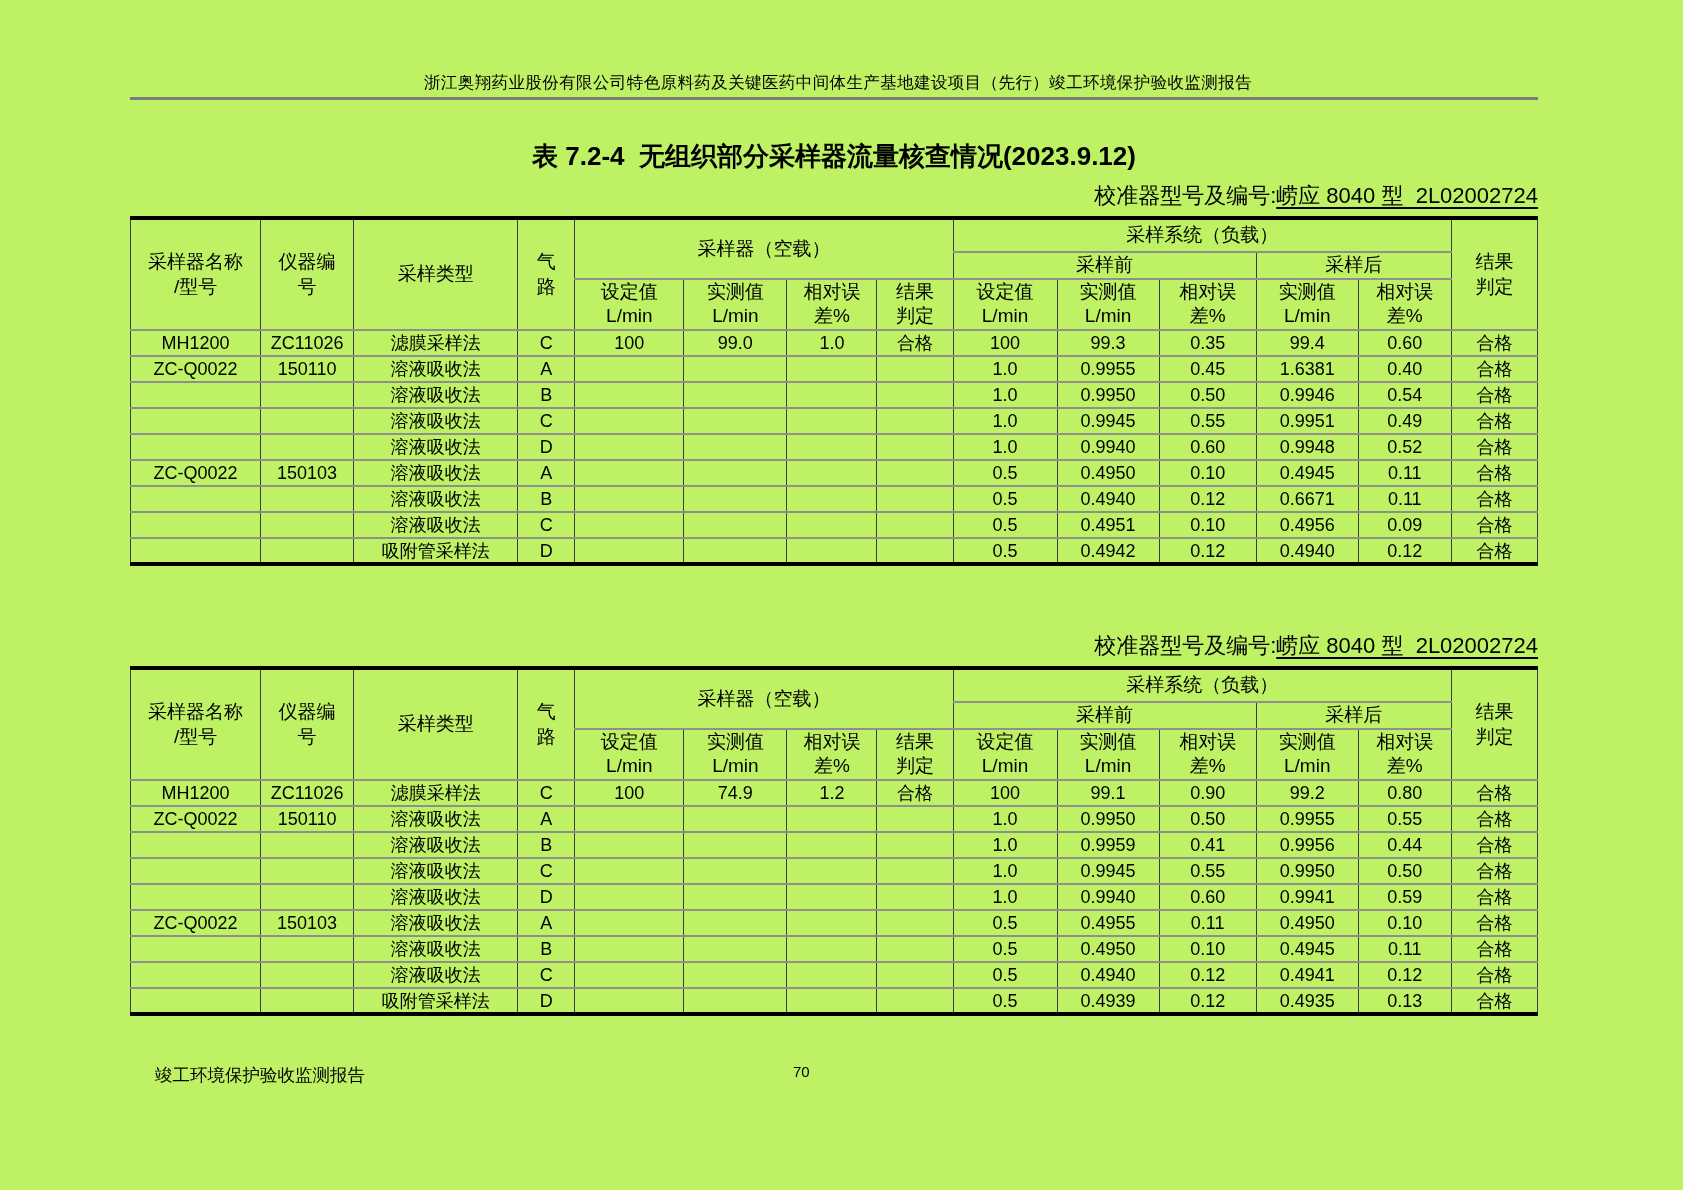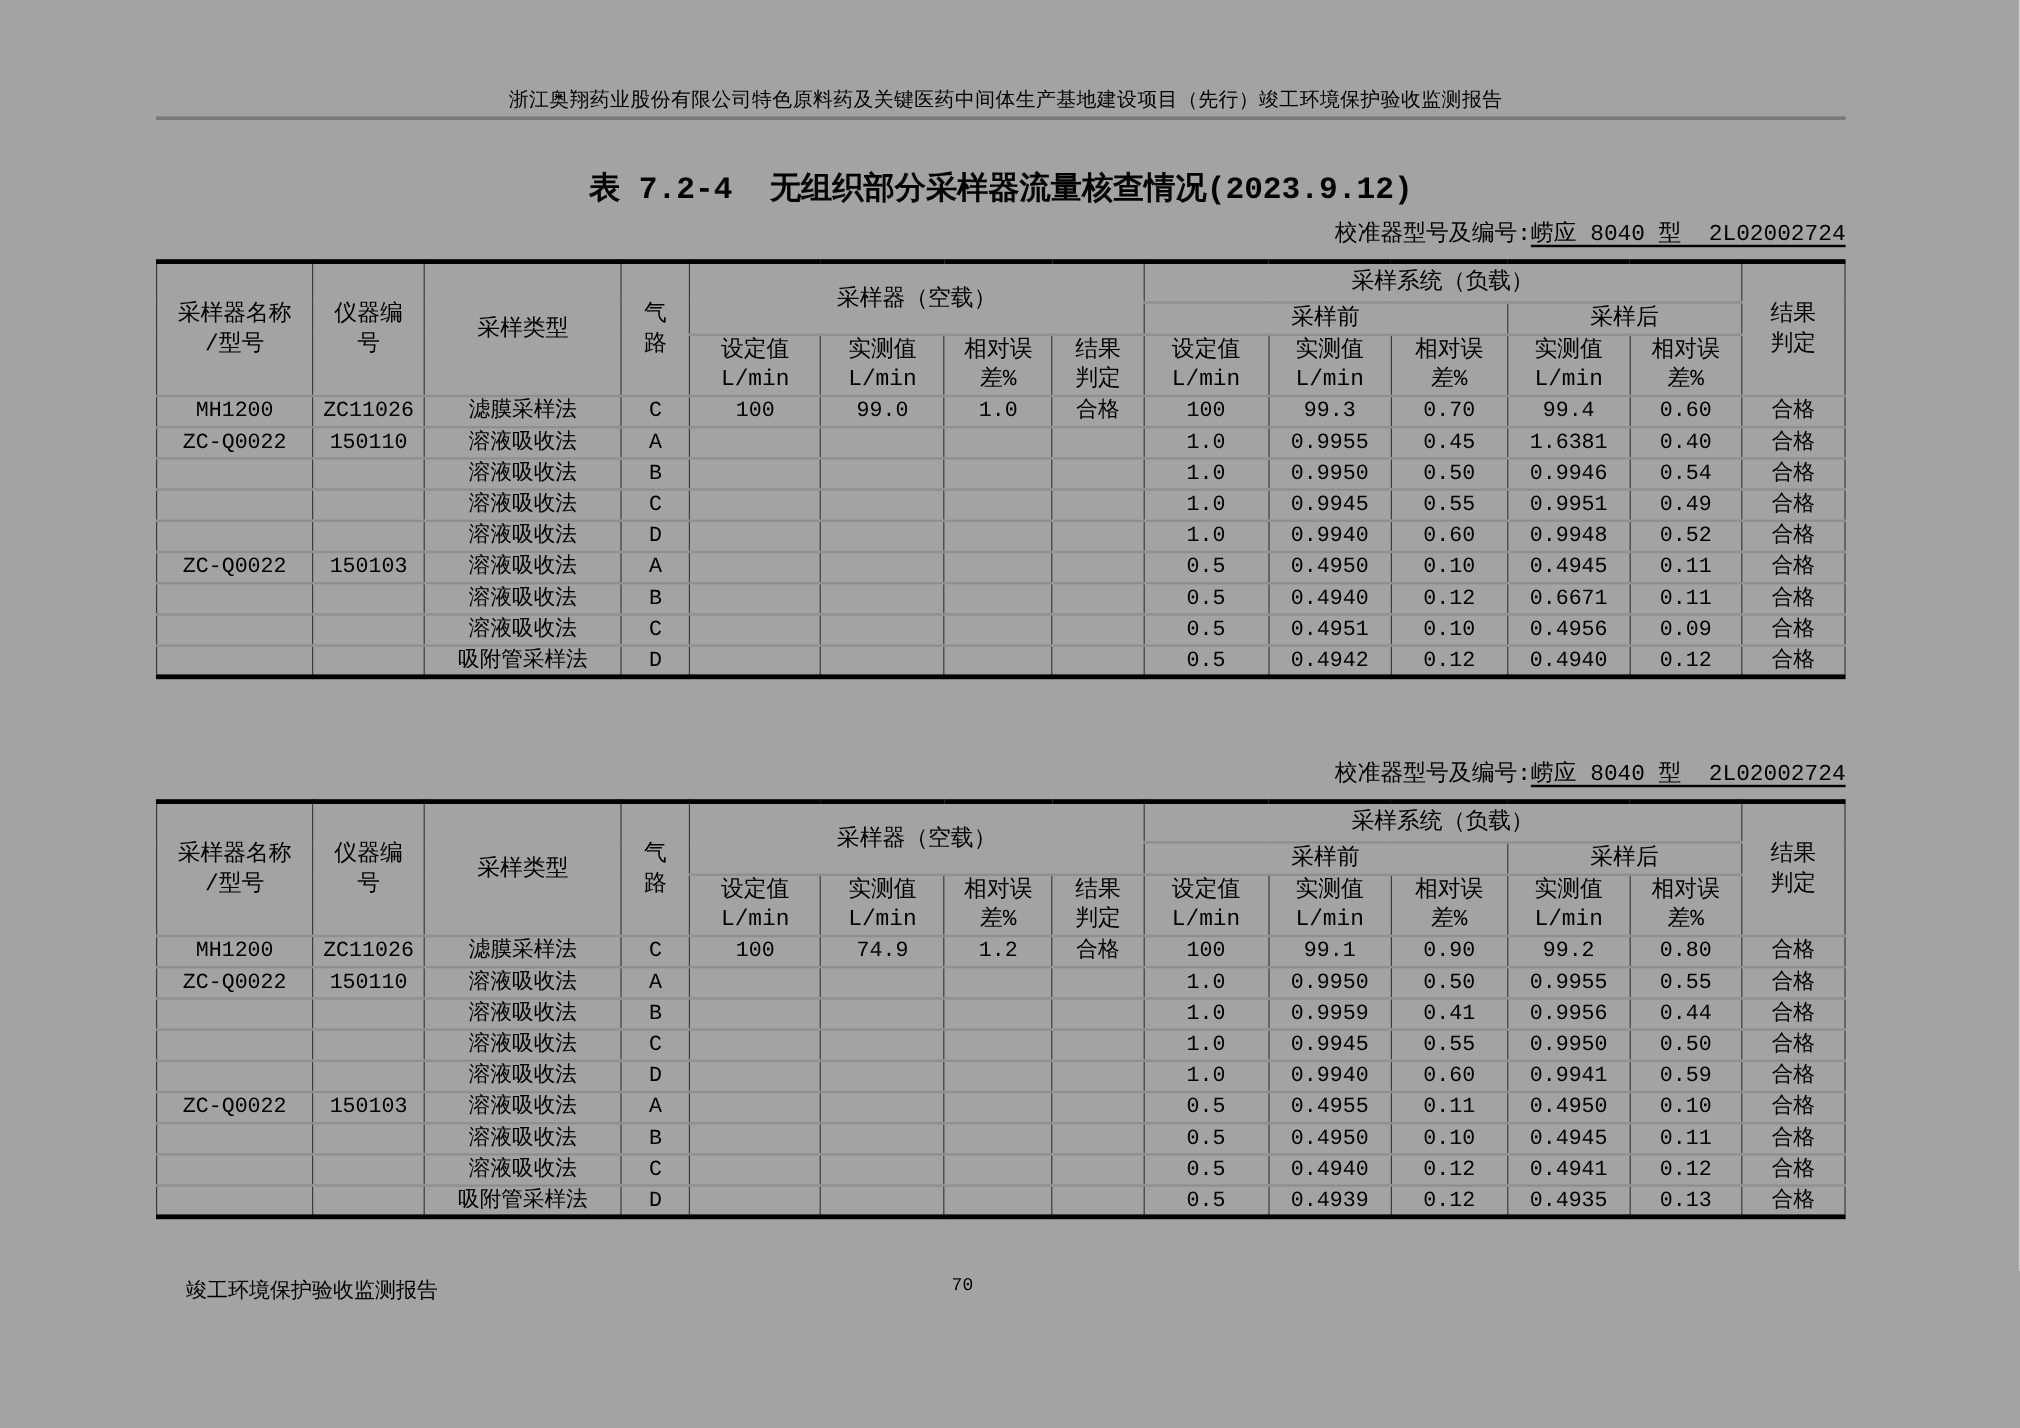--- a/index.html
+++ b/index.html
@@ -1,21 +1,21 @@
 <!DOCTYPE html>
 <html><head>
 <meta charset="utf-8">
 <style>
   * { margin:0; padding:0; box-sizing:border-box; }
   html,body { background:#ffffff; }
   .page {
     position:relative;
     width:1683px; height:1190px;
-    background:#a3a3a3;
-    font-family:Liberation Mono, monospace;
+    background:#bef264;
+    font-family:Liberation Sans, sans-serif;
     color:#000;
     overflow:hidden;
   }
   .doc-header {
     position:absolute; top:72px; left:138px; width:1400px;
     text-align:center; font-size:16.5px; letter-spacing:.4px;
     white-space:nowrap;
   }
   .header-rule {
     position:absolute; top:97px; left:130px; width:1408px; height:3px;
@@ -23,21 +23,21 @@
   }
   .tbl-title {
     position:absolute; left:130px; width:1408px;
     text-align:center; font-size:26px; font-weight:bold;
     white-space:pre;
   }
   .title-1 { top:139px; }
   .title-2 { top:600px; }
   .calib {
     position:absolute; left:130px; width:1408px;
-    text-align:right; font-size:19px; white-space:pre;
+    text-align:right; font-size:22px; white-space:pre;
   }
   .calib-1 { top:181px; }
   .calib-2 { top:631px; }
   .calib-underline {
     text-decoration:underline;
     text-underline-offset:4px;
     text-decoration-thickness:1.5px;
   }
   table.flow-table {
     position:absolute; left:130px;
@@ -148,21 +148,21 @@
           <td>MH1200</td>
           <td>ZC11026</td>
           <td>滤膜采样法</td>
           <td>C</td>
           <td>100</td>
           <td>99.0</td>
           <td>1.0</td>
           <td>合格</td>
           <td>100</td>
           <td>99.3</td>
-          <td>0.70</td>
+          <td>0.35</td>
           <td>99.4</td>
           <td>0.60</td>
           <td>合格</td>
         </tr>
         <tr>
           <td>ZC-Q0022</td>
           <td>150110</td>
           <td>溶液吸收法</td>
           <td>A</td>
           <td></td>

